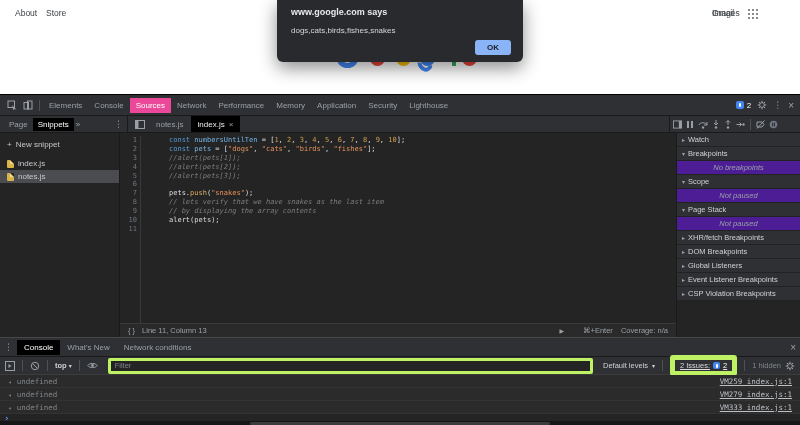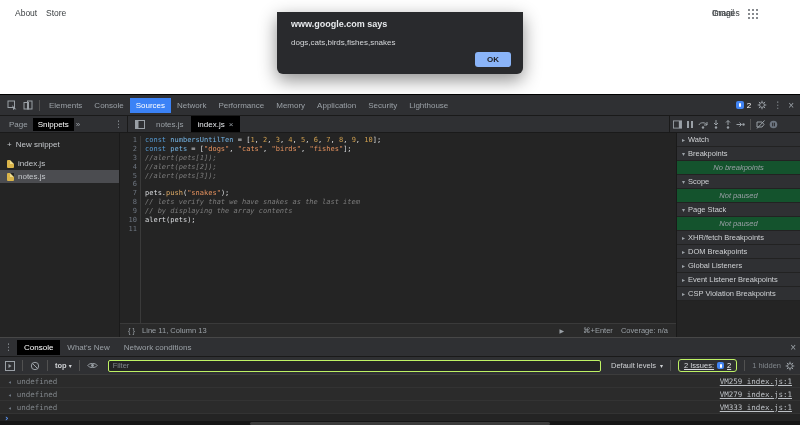--- a/index.html
+++ b/index.html
@@ -18,38 +18,38 @@
   .lg1{width:23px;height:23px;border-width:5px;left:4px;top:-15px;}
   .lg2{width:15px;height:15px;border-width:4px;left:38px;top:-9px;}
   .lg3{width:15px;height:15px;border-width:4px;left:64px;top:-9px;}
   .lg4{width:15px;height:15px;border-width:4px;left:88px;top:-9px;}
   .lg4d{width:14px;height:16px;border:4px solid;border-radius:50%;left:86px;top:-4px;
         border-top-color:transparent!important;border-right-color:transparent!important;
         transform:rotate(-38deg);}
   .lg5{width:4px;height:12px;left:120px;top:-6px;}
   .lg6{width:15px;height:15px;border-width:4px;left:130px;top:-9px;}
 
-  .jsdialog{position:absolute;left:277px;top:12px;width:246px;height:62px;background:#292a2d;
+  .jsdialog{position:absolute;left:277px;top:0;width:246px;height:62px;background:#292a2d;
             border-radius:0 0 6px 6px;box-shadow:0 6px 18px rgba(0,0,0,.45);z-index:5;}
   .jsdialog .dtitle{position:absolute;left:14px;top:7px;font-size:9px;font-weight:bold;color:#e8eaed;}
   .jsdialog .dmsg{position:absolute;left:14px;top:26px;font-size:8px;color:#d5d7da;}
   .jsdialog .okbtn{position:absolute;right:12px;bottom:7px;width:36px;height:15px;background:#8ab4f8;
             color:#202124;font-size:8px;font-weight:bold;border:none;border-radius:3px;
             display:flex;align-items:center;justify-content:center;cursor:pointer;}
 
   
   .devtools{position:absolute;left:0;top:94px;width:800px;height:331px;background:#242424;
             display:flex;flex-direction:column;color:#9aa0a6;font-size:8px;border-top:1px solid #000;}
   .vsep{width:1px;height:11px;background:#515151;margin:0 3px;flex:none;}
   svg.ic{display:block;flex:none;}
 
   .main-bar{height:20px;flex:none;background:#2f3033;border-bottom:1px solid #1a1a1a;
             display:flex;align-items:center;padding:0 4px;}
   .dt-tab{padding:3px 6px;color:#9aa0a6;cursor:pointer;flex:none;}
-  .dt-tab.active{background:#3b82f6;color:#fff;}
+  .dt-tab.active{background:#ec4899;color:#fff;}
   .main-right{margin-left:auto;display:flex;align-items:center;gap:6px;padding-right:2px;}
   .issues-badge{display:flex;align-items:center;gap:3px;cursor:pointer;color:#dadce0;}
   .blue-sq{width:8px;height:8px;background:#4285f4;border-radius:2px;flex:none;position:relative;}
   .blue-sq::after{content:"";position:absolute;left:3px;top:2px;width:2px;height:4px;background:#fff;border-radius:1px;}
   .xclose{color:#9aa0a6;font-size:10px;cursor:pointer;}
 
   .row2{height:16px;flex:none;background:#2f3033;border-bottom:1px solid #1a1a1a;display:flex;align-items:stretch;}
   .nav-head{width:119px;flex:none;border-right:1px solid #1a1a1a;display:flex;align-items:center;padding:0 4px;}
   .nav-tab{padding:2px 5px;cursor:pointer;flex:none;}
   .nav-tab.active{background:#000;color:#fff;}
@@ -69,50 +69,50 @@
   .file-row.selected{background:#4b4c50;}
   .js-icon{width:7px;height:8px;background:#d9b44a;border-radius:1px;flex:none;position:relative;}
   .js-icon::after{content:"";position:absolute;right:0;top:0;border:2px solid #242424;
                   border-left-color:#f0dc8a;border-bottom-color:#f0dc8a;}
 
   .editor{flex:1;min-width:0;display:flex;flex-direction:column;background:#242424;}
   .code-area{flex:1;display:flex;min-height:0;overflow:hidden;padding-top:3px;
              font-family:"DejaVu Sans Mono",monospace;font-size:7px;}
   .gutter{width:17px;flex:none;text-align:right;padding-right:3px;border-right:1px solid #3a3a3a;color:#6e7681;}
   .gut-num{height:8.9px;line-height:8.9px;}
-  .code-lines{flex:1;padding-left:4px;min-width:0;}
+  .code-lines{flex:1;padding-left:4px;min-width:0;margin-left:24px;}
   .code-line{height:8.9px;line-height:8.9px;white-space:pre;color:#dcdee1;}
   .tk-k{color:#569cd6;} .tk-v{color:#75b6e7;} .tk-n{color:#d0a050;}
   .tk-s{color:#e8935f;} .tk-c{color:#7d7d7d;font-style:italic;} .tk-p{color:#dcdee1;} .tk-m{color:#dfab66;}
   .status-bar{height:13px;flex:none;background:#2a2a2a;border-top:1px solid #3a3a3a;
               display:flex;align-items:center;gap:7px;padding:0 8px;font-size:7.5px;color:#9aa0a6;}
   .sb-right{margin-left:auto;display:flex;align-items:center;gap:8px;}
   .run-ic{font-size:6px;color:#9aa0a6;}
 
   .right-side{width:123px;flex:none;border-left:1px solid #1a1a1a;background:#242424;overflow:hidden;}
   .sec-head{height:13px;display:flex;align-items:center;gap:3px;padding:0 5px;background:#2f3033;
             border-bottom:1px solid #222;color:#cfd1d4;font-size:7.5px;cursor:pointer;}
   .sec-arrow{color:#9aa0a6;font-size:6px;}
-  .sec-content{height:13px;display:flex;align-items:center;justify-content:center;background:#14532d;
+  .sec-content{height:13px;display:flex;align-items:center;justify-content:center;background:#4c1d95;
                border-bottom:1px solid #222;color:#9aa0a6;font-style:italic;font-size:7.5px;}
 
   
   .drawer{height:88px;flex:none;border-top:1px solid #474747;display:flex;flex-direction:column;background:#242424;}
   .drawer-tabs{height:18px;flex:none;background:#2f3033;border-bottom:1px solid #1a1a1a;
                display:flex;align-items:center;padding:0 4px;}
   .dr-tab{padding:3px 7px;cursor:pointer;flex:none;}
   .dr-tab.active{background:#000;color:#fff;}
   .drawer-toolbar{height:17px;flex:none;background:#2f3033;border-bottom:1px solid #3c3c3c;
                   display:flex;align-items:center;gap:4px;padding:0 5px;font-size:7.5px;}
   .ctx-select{display:flex;align-items:center;gap:2px;color:#cfd1d4;cursor:pointer;}
-  .filter-input{flex:1;height:10px;margin:0 6px;background:#242424;border:1px solid #bef264;border-radius:2px;
+  .filter-input{flex:1;height:10px;margin:0 6px;background:#242424;border:3px solid #bef264;border-radius:2px;
                 color:#cfd1d4;font-size:7.5px;padding:0 4px;outline:none;font-family:"Liberation Sans",sans-serif;}
   .filter-input::placeholder{color:#80868b;}
   .levels{display:flex;align-items:center;gap:4px;color:#cfd1d4;cursor:pointer;}
-  .issues-pill{display:flex;align-items:center;gap:3px;border:1px solid #bef264;border-radius:3px;
+  .issues-pill{display:flex;align-items:center;gap:3px;border:5px solid #bef264;border-radius:3px;
                padding:1px 5px;color:#dadce0;cursor:pointer;text-decoration:underline;}
   .hidden-lbl{color:#80868b;}
   .console-box{flex:1;min-height:0;font-family:"DejaVu Sans Mono",monospace;font-size:7.5px;}
   .con-row{height:12px;display:flex;align-items:center;border-bottom:1px solid #333;background:#2b2b2b;padding:0 8px;}
   .con-arrow{color:#6e7681;font-size:6px;margin-right:5px;}
   .con-text{color:#81868b;}
   .con-link{margin-left:auto;color:#bdc1c6;text-decoration:underline;cursor:pointer;}
   .prompt-row{height:9px;display:flex;align-items:center;padding:0 4px;}
   .prompt{color:#5b94f0;font-weight:bold;font-size:9px;line-height:9px;}
   .hscroll{height:5px;flex:none;background:#161616;position:relative;}

